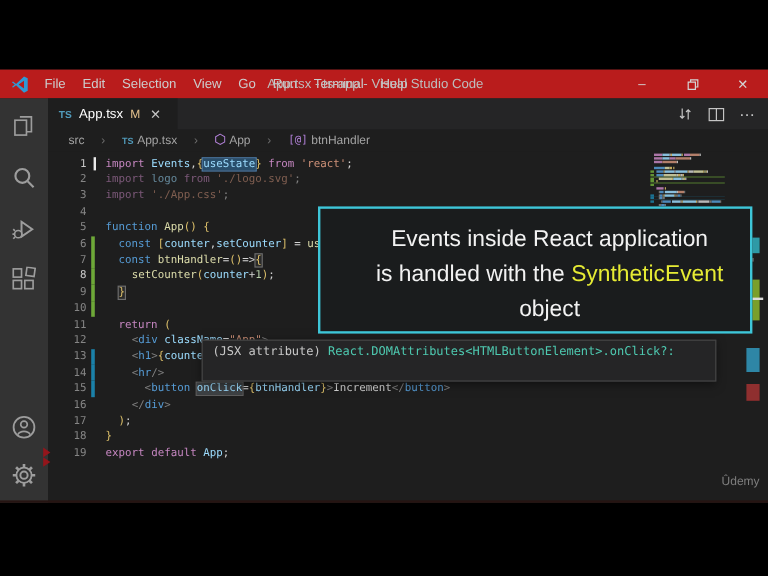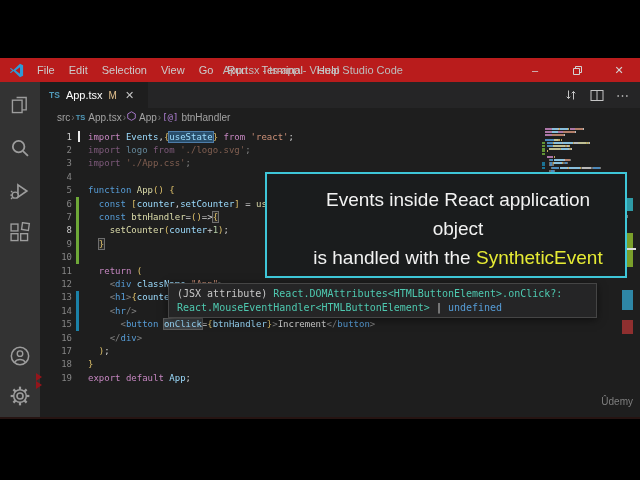--- a/index.html
+++ b/index.html
@@ -29,21 +29,21 @@
   .tab-ts{color:#519aba;font-weight:bold;font-size:8.5px;}
   .tab-label{color:#ffffff;font-size:11px;}
   .tab-mod{color:#e2c08d;font-size:10px;}
   .tab-close{color:#c5c5c5;font-size:11px;margin-left:2px;}
   .tab-actions{margin-left:auto;display:flex;align-items:center;gap:12px;padding-right:10px;color:#c5c5c5;}
   .tab-actions svg{display:block;}
   .more-dots{font-size:13px;letter-spacing:1px;color:#c5c5c5;}
 
   
   .breadcrumb{position:absolute;left:40px;top:50px;right:0;height:18px;background:#1e1e1e;
-              display:flex;align-items:center;padding-left:17px;gap:1px;font-size:10px;color:#a3a3a3;}
+              display:flex;align-items:center;padding-left:17px;gap:14px;font-size:10px;color:#a3a3a3;}
   .bc-sep{color:#6e6e6e;font-size:10px;}
   .bc-ts{color:#519aba;font-weight:bold;font-size:7.5px;}
   .bc-sym{color:#b180d7;font-size:9px;font-family:"DejaVu Sans Mono",monospace;}
   .bc-item{display:flex;align-items:center;gap:3px;}
 
   
   .codearea{position:absolute;left:40px;top:68px;right:0;bottom:0;background:#1e1e1e;}
   #code-lines{position:absolute;left:0;top:4px;right:0;
               font-family:"DejaVu Sans Mono",monospace;font-size:9px;}
   .code-line{height:13.4px;display:flex;align-items:center;position:relative;}
@@ -375,23 +375,22 @@
       <div class="mk" style="top:89px;height:3px;width:6px;background:#777;"></div>
       <div class="mk" style="top:107px;height:34px;background:#7a9f2b;"></div>
       <div class="mk" style="top:122px;height:2px;width:16px;left:0;background:#dcdcdc;"></div>
       <div class="mk" style="top:164px;height:20px;background:#2e86a6;"></div>
       <div class="mk" style="top:194px;height:14px;background:#8f2f2f;"></div>
     </div>
   </div>
 
   <div class="hover-tip">
     <div id="tooltip-line1"><span class="tk-lbl">(JSX attribute) </span><span class="tk-type">React.DOMAttributes&lt;HTMLButtonElement&gt;.onClick?:</span></div>
-    <div id="tooltip-line2"><span class="tk-type">React.MouseEventHandler&lt;HTMLButtonElement&gt;</span><span class="tk-pun"> | </span><span class="tk-kw2">undefined</span></div>
   </div>
 
   <div class="callout" id="callout-box" style="border-color: rgb(62, 198, 216); padding-left: 24px;">
     <div>Events inside React application</div>
+    <div><span>is handled with the </span><span class="hl">SyntheticEvent</span></div>
     <div>object</div>
-    <div><span>is handled with the </span><span class="hl">SyntheticEvent</span></div>
   </div>
 
   <div class="watermark">Ûdemy</div>
 </div>
 
 </body></html>

